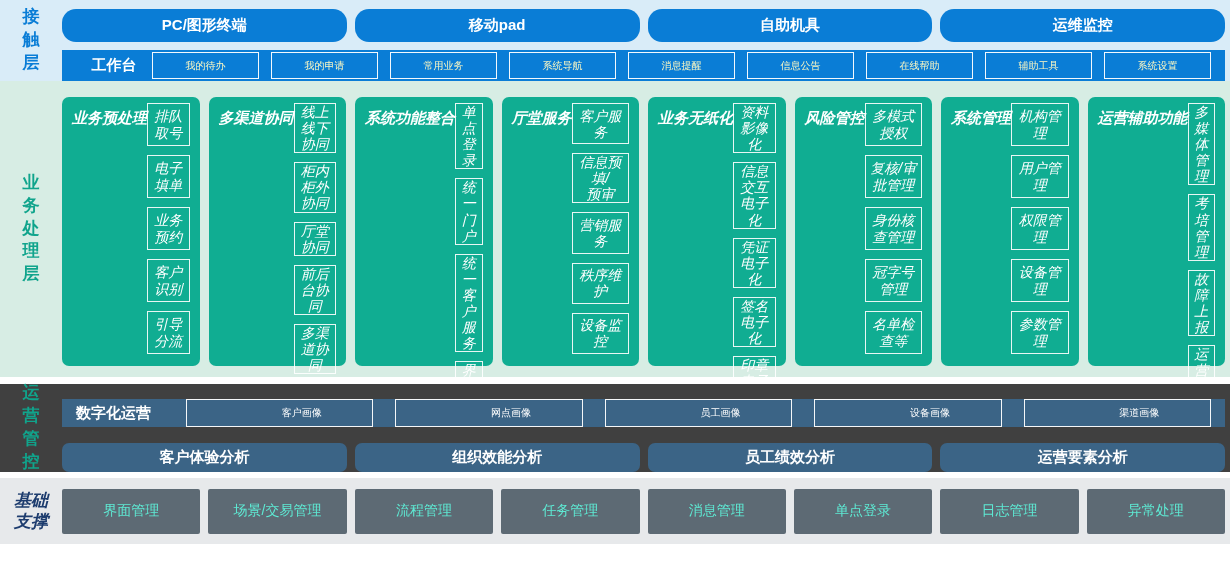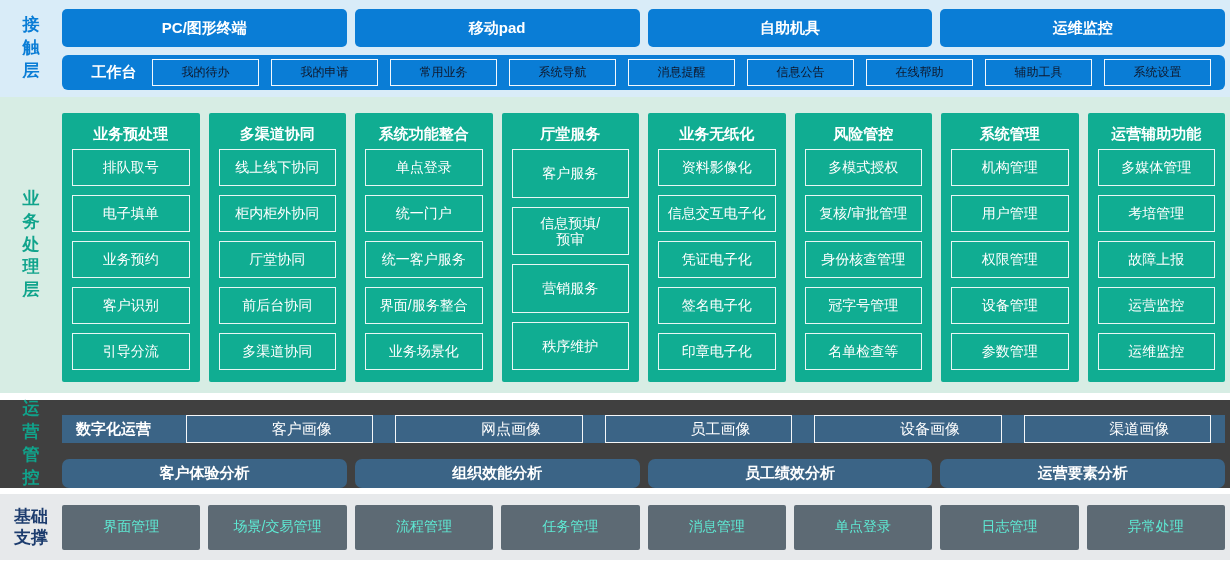--- a/index.html
+++ b/index.html
@@ -1,49 +1,49 @@
 <!DOCTYPE html>
 <html><head>
 <meta charset="utf-8">
 <style>
   html,body{margin:0;padding:0;background:#ffffff;}
   body{width:1230px;height:583px;font-family:"Liberation Sans","DejaVu Sans",sans-serif;overflow:hidden;}
   .page{width:1230px;height:583px;display:flex;flex-direction:column;background:#ffffff;}
   .band{display:flex;flex-direction:row;}
-  .band-contact{height:97px;background:#d9ecf8;}
+  .band-contact{height:81px;background:#d9ecf8;}
   .band-business{height:296px;background:#d7ede4;}
   .band-ops{height:88px;background:#404040;}
   .band-foundation{height:66px;background:#e7e9eb;}
   .gap7{height:7px;background:#ffffff;}
   .gap6{height:6px;background:#ffffff;}
   .rail{width:62px;flex:0 0 62px;display:flex;align-items:center;justify-content:center;}
   .vlabel{width:20px;word-break:break-all;line-height:1.35;font-size:17px;font-weight:bold;text-align:center;}
-  .hlabel{width:40px;word-break:break-all;line-height:1.25;font-size:17px;font-weight:bold;text-align:center;}
+  .hlabel{width:40px;word-break:break-all;line-height:1.25;font-size:17px;font-weight:bold;text-align:center;font-style:italic;}
   .c-blue{color:#0a7dd6;}
   .c-teal{color:#10a48c;}
   .c-navy{color:#1d3c6e;}
   .content{flex:1;margin-right:5px;display:flex;flex-direction:column;}
   
   .terminal-row{display:flex;gap:8px;margin-top:9px;height:38px;}
-  .terminal-btn{flex:1;background:#0a7dd6;border-radius:5px;color:#fff;font-weight:bold;font-size:15px;display:flex;align-items:center;justify-content:center;}
-  .workbench-bar{margin-top:8px;height:35px;background:#0a7dd6;display:flex;align-items:center;padding:0 14px;border-radius:6px;}
+  .terminal-btn{flex:1;background:#0a7dd6;border-radius:14px;color:#fff;font-weight:bold;font-size:15px;display:flex;align-items:center;justify-content:center;}
+  .workbench-bar{margin-top:8px;height:35px;background:#0a7dd6;display:flex;align-items:center;padding:0 14px;}
   .wb-label{color:#fff;font-weight:bold;font-size:15px;flex:0 0 76px;text-align:center;}
   .chip-row{flex:1;display:flex;gap:12px;}
-  .chip{flex:1;height:25px;border:1px solid rgba(255,255,255,0.95);color:#0f172a;font-size:12px;display:flex;align-items:center;justify-content:center;}
+  .chip{flex:1;height:25px;border:1px solid rgba(255,255,255,0.95);color:#fef9c3;font-size:10px;display:flex;align-items:center;justify-content:center;}
   
   .cols{flex-direction:row;gap:9px;padding-top:16px;}
-  .bcol{flex:1;height:251px;background:#10ad92;border-radius:2px;padding:6px 10px 12px;display:flex;flex-direction:column;}
+  .bcol{flex:1;height:251px;background:#10ad92;border-radius:7px;padding:6px 10px 12px;display:flex;flex-direction:row;font-style:italic;}
   .bcol-title{height:30px;line-height:30px;text-align:center;color:#fff;font-weight:bold;font-size:15px;white-space:nowrap;}
   .bcol-items{flex:1;display:flex;flex-direction:column;gap:9px;}
   .bitem{flex:1;border:1px solid rgba(255,255,255,0.9);color:#fff;font-size:14px;display:flex;align-items:center;justify-content:center;text-align:center;white-space:pre-line;line-height:1.15;}
   
   .ops-bar{margin-top:15px;height:36px;background:#3b6486;display:flex;align-items:center;padding:0 14px;}
   .ops-label{color:#fff;font-weight:bold;font-size:15px;flex:0 0 110px;}
   .ops-chips{flex:1;display:flex;gap:22px;}
-  .ops-chip{flex:1;height:26px;border:1px solid rgba(255,255,255,0.95);color:#fff;font-size:15px;display:flex;align-items:center;justify-content:center;padding-left:44px;}
+  .ops-chip{flex:1;height:26px;border:1px solid rgba(255,255,255,0.95);color:#fff;font-size:10px;display:flex;align-items:center;justify-content:center;padding-left:44px;}
   .analysis-row{margin-top:16px;height:42px;display:flex;gap:8px;}
   .analysis-btn{flex:1;background:#3b6486;border-radius:7px;color:#fff;font-weight:bold;font-size:15px;display:flex;align-items:center;justify-content:center;}
   
   .foundation-row{flex-direction:row;align-items:center;gap:8px;}
   .fbox{flex:1;height:45px;background:#5d6a74;color:#5eead4;font-size:14px;display:flex;align-items:center;justify-content:center;border-radius:2px;}
 </style>
 </head>
 <body>
 
 <div class="page">
@@ -116,20 +116,21 @@
       </div>
 
       <div class="bcol">
         <div class="bcol-title">厅堂服务</div>
         <div class="bcol-items">
           <div class="bitem">客户服务</div>
           <div class="bitem">信息预填/
 预审</div>
           <div class="bitem">营销服务</div>
           <div class="bitem">秩序维护</div>
+          <div class="bitem">设备监控</div>
         </div>
       </div>
 
       <div class="bcol">
         <div class="bcol-title">业务无纸化</div>
         <div class="bcol-items">
           <div class="bitem">资料影像化</div>
           <div class="bitem">信息交互电子化</div>
           <div class="bitem">凭证电子化</div>
           <div class="bitem">签名电子化</div>

